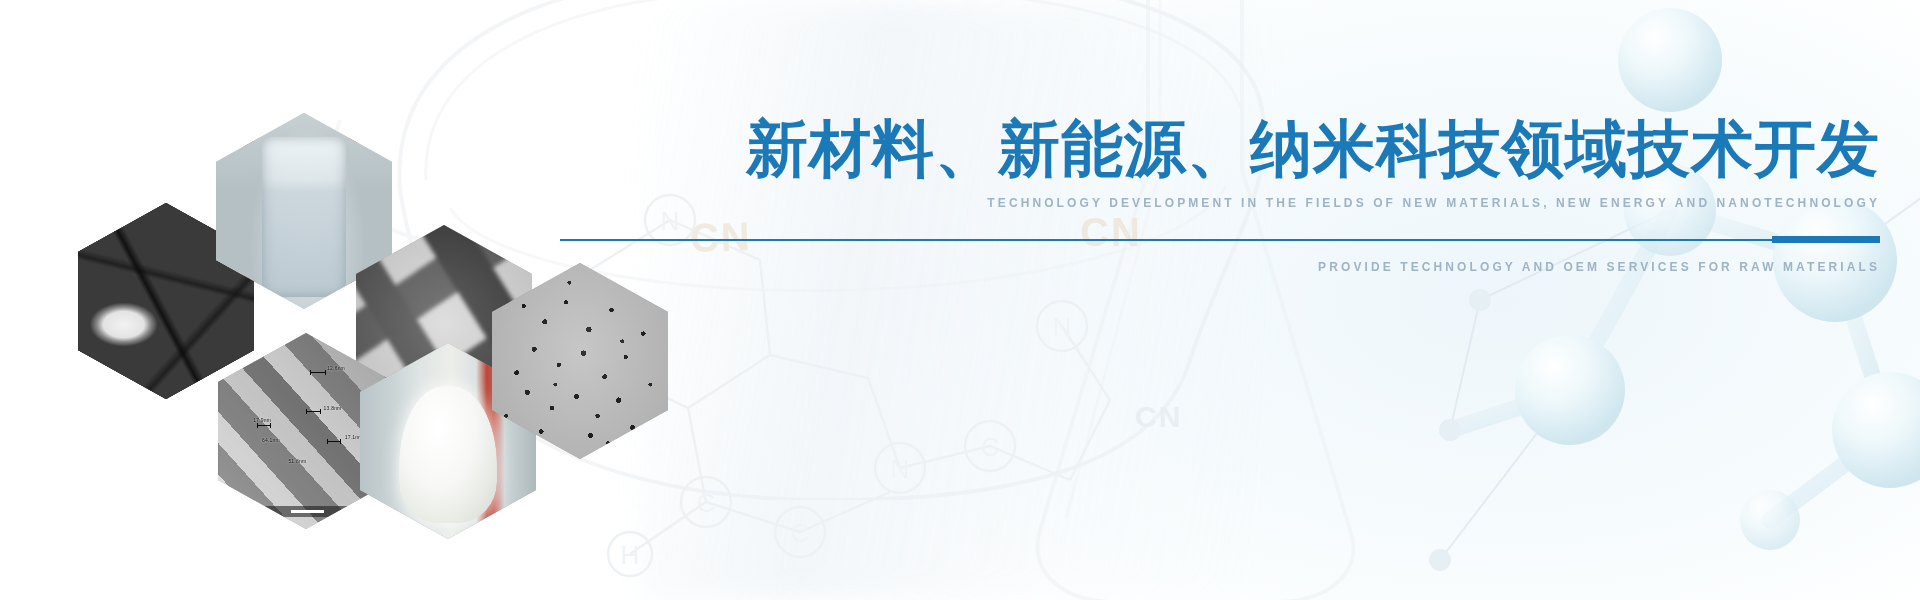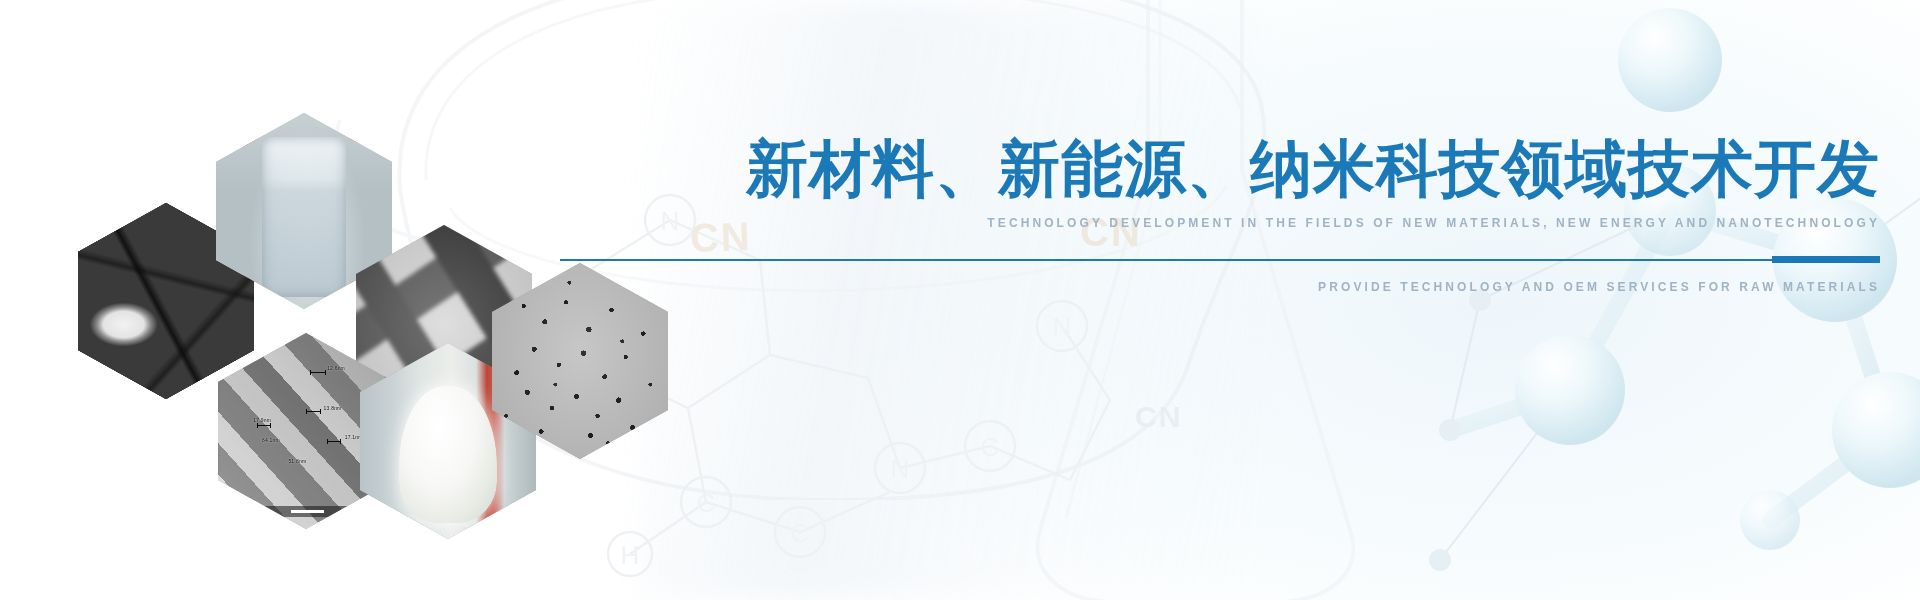--- a/index.html
+++ b/index.html
@@ -173,21 +173,20 @@
     content:"";position:absolute;inset:0;
     background:radial-gradient(ellipse at 50% 45%,rgba(255,255,255,.12),rgba(0,0,0,.1));
   }
 
   
   .copy{position:absolute;left:560px;top:118px;width:1320px;}
   .h-cn{
     color:#1c79b8;font-weight:800;font-size:62px;line-height:1;
     letter-spacing:1px;text-align:right;white-space:nowrap;
     font-family:"Liberation Sans","DejaVu Sans",sans-serif;
-    margin-top:20px;
   }
   .h-en{
     color:#9fb3c4;font-size:12px;letter-spacing:3.1px;text-align:right;
     margin-top:16px;white-space:nowrap;font-weight:700;
   }
   .rule{
     position:relative;margin-top:26px;height:7px;width:100%;
   }
   .rule .thin{position:absolute;left:0;right:108px;top:3px;height:2px;background:#1c79b8;}
   .rule .thick{position:absolute;right:0;top:0;width:108px;height:7px;background:#1c79b8;}

